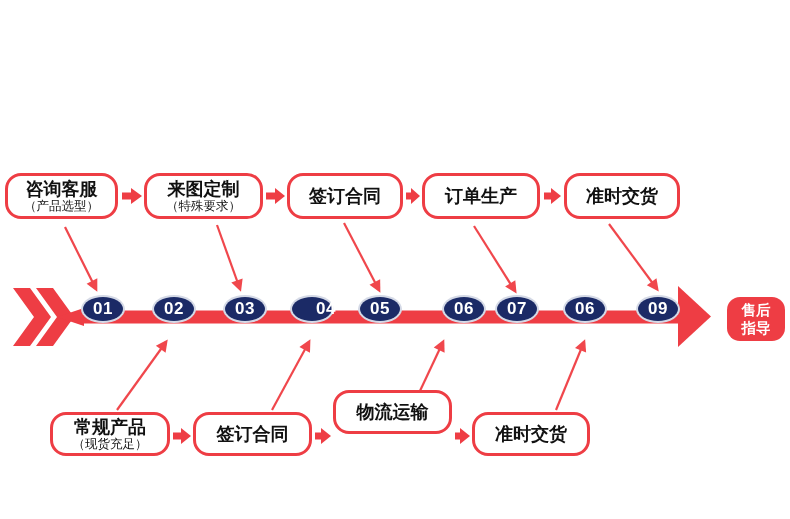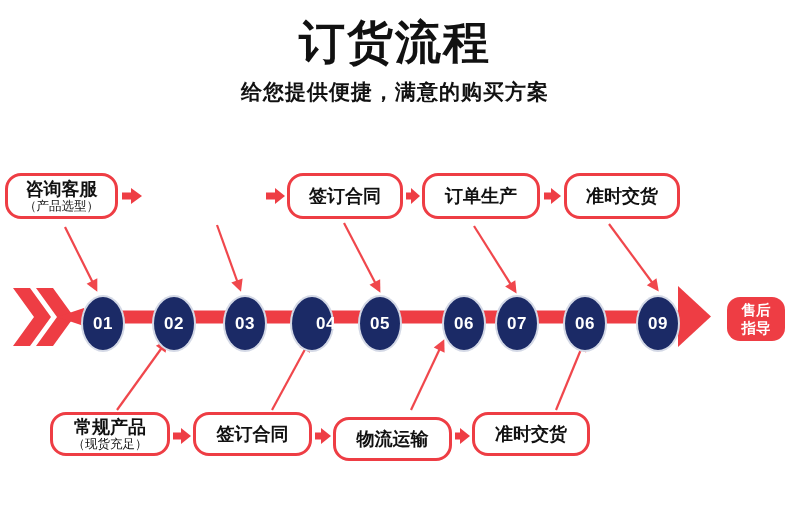--- a/index.html
+++ b/index.html
@@ -25,43 +25,39 @@
     display:flex;flex-direction:column;align-items:center;justify-content:center;
     color:var(--ink);
     font-family:Liberation Serif, serif;
   }
   .pbox .t{font-size:18px;line-height:20px;font-weight:700;white-space:nowrap;}
   .pbox .s{font-size:12.5px;line-height:15px;font-weight:500;white-space:nowrap;}
   .pbox .s:empty{display:none;}
   .pbox.b{height:44px;}
 
   .step{
-    position:absolute;top:297px;width:40px;height:53px;border-radius:50%;
+    position:absolute;top:297px;width:40px;height:24px;border-radius:50%;
     background:var(--navy);color:#ffffff;
     box-shadow:0 0 0 2px #d4d9e6;
     display:flex;align-items:center;justify-content:center;
     font-size:17px;font-weight:700;letter-spacing:0.5px;
   }
 
   .after-badge{
     position:absolute;left:727px;top:297px;width:58px;height:44px;
     background:var(--red);border-radius:13px;color:#ffffff;
     display:flex;flex-direction:column;align-items:center;justify-content:center;
     font-size:14.5px;line-height:18px;font-weight:700;
   }
 </style>
 </head>
 <body>
 
 <div id="stage">
 
-  <div class="header">
-    <h1 class="title">订货流程</h1>
-    <div class="subtitle">给您提供便捷，满意的购买方案</div>
-  </div>
 
   <svg class="layer" viewBox="0 0 790 519">
     <defs>
       <marker id="ah" markerUnits="userSpaceOnUse" markerWidth="16" markerHeight="16" refX="10" refY="8" orient="auto">
         <path d="M1,2 L13,8 L1,14 Z" fill="#f0474c"></path>
       </marker>
     </defs>
 
     <g fill="#ee3d44">
       <polygon points="13,288 30,288 51,317 30,346 13,346 34,317"></polygon>
@@ -99,20 +95,24 @@
       <line x1="272" y1="410" x2="309" y2="342" marker-end="url(#ah)"></line>
       <line x1="411" y1="410" x2="443" y2="342" marker-end="url(#ah)"></line>
       <line x1="556" y1="410" x2="584" y2="342" marker-end="url(#ah)"></line>
     </g>
   </svg>
 
   <div class="pbox" style="left:5px;top:173px;width:113px;">
     <div class="t">咨询客服</div>
     <div class="s">（产品选型）</div>
   </div>
+  <div class="pbox" style="left:144px;top:173px;width:119px;">
+    <div class="t">来图定制</div>
+    <div class="s">（特殊要求）</div>
+  </div>
   <div class="pbox" style="left:287px;top:173px;width:116px;">
     <div class="t">签订合同</div>
 
   </div>
   <div class="pbox" style="left:422px;top:173px;width:118px;">
     <div class="t">订单生产</div>
 
   </div>
   <div class="pbox" style="left:564px;top:173px;width:116px;">
     <div class="t">准时交货</div>
@@ -120,21 +120,21 @@
   </div>
 
   <div class="pbox b" style="left:50px;top:412px;width:120px;">
     <div class="t">常规产品</div>
     <div class="s">（现货充足）</div>
   </div>
   <div class="pbox b" style="left:193px;top:412px;width:119px;">
     <div class="t">签订合同</div>
 
   </div>
-  <div class="pbox b" style="left:333px;top:417px;width:119px;">
+  <div class="pbox b" style="left:333px;top:390px;width:119px;">
     <div class="t">物流运输</div>
 
   </div>
   <div class="pbox b" style="left:472px;top:412px;width:118px;">
     <div class="t">准时交货</div>
 
   </div>
 
   <div class="step" style="left:83px;">01</div>
   <div class="step" style="left:154px;">02</div>

